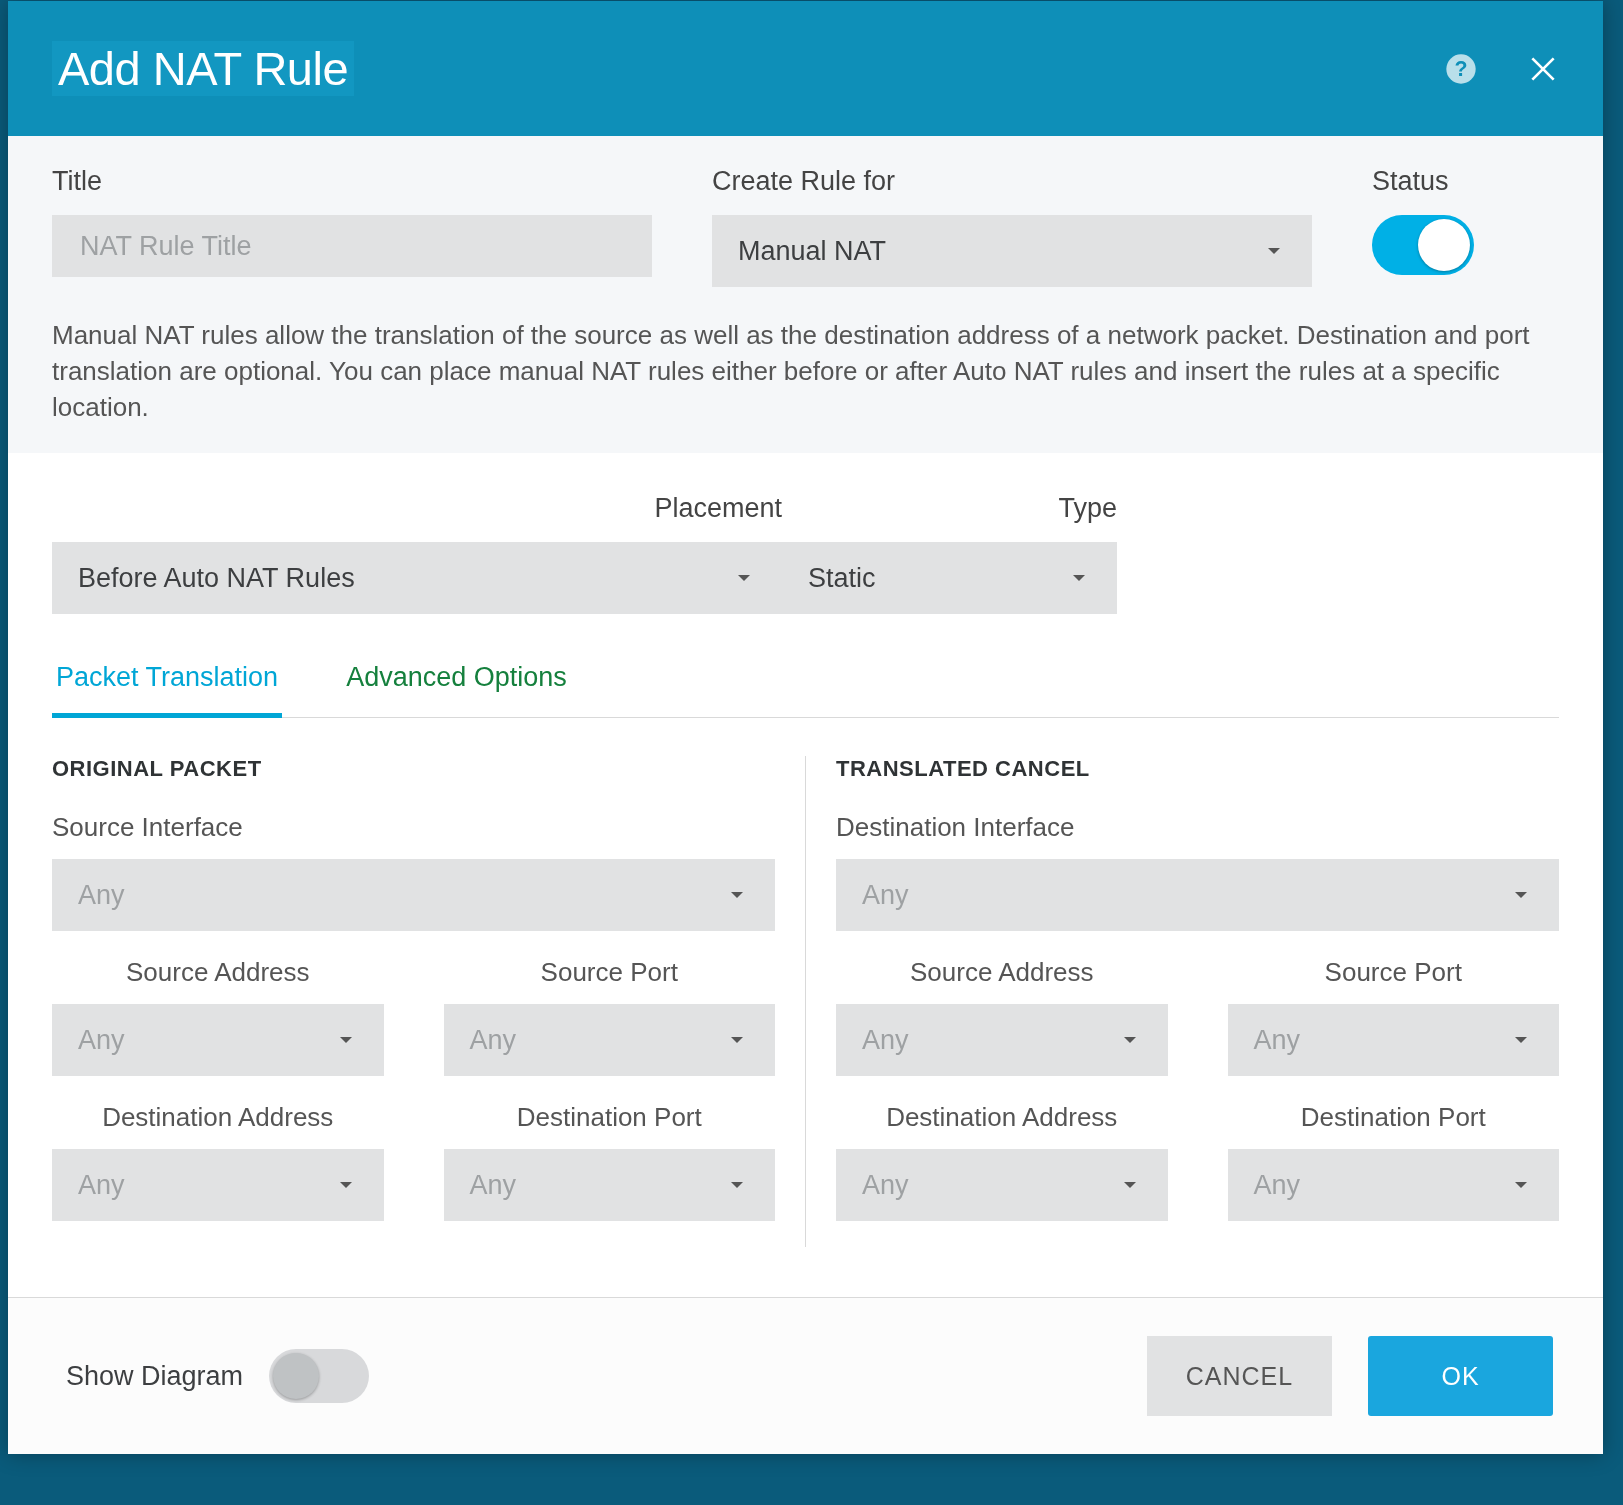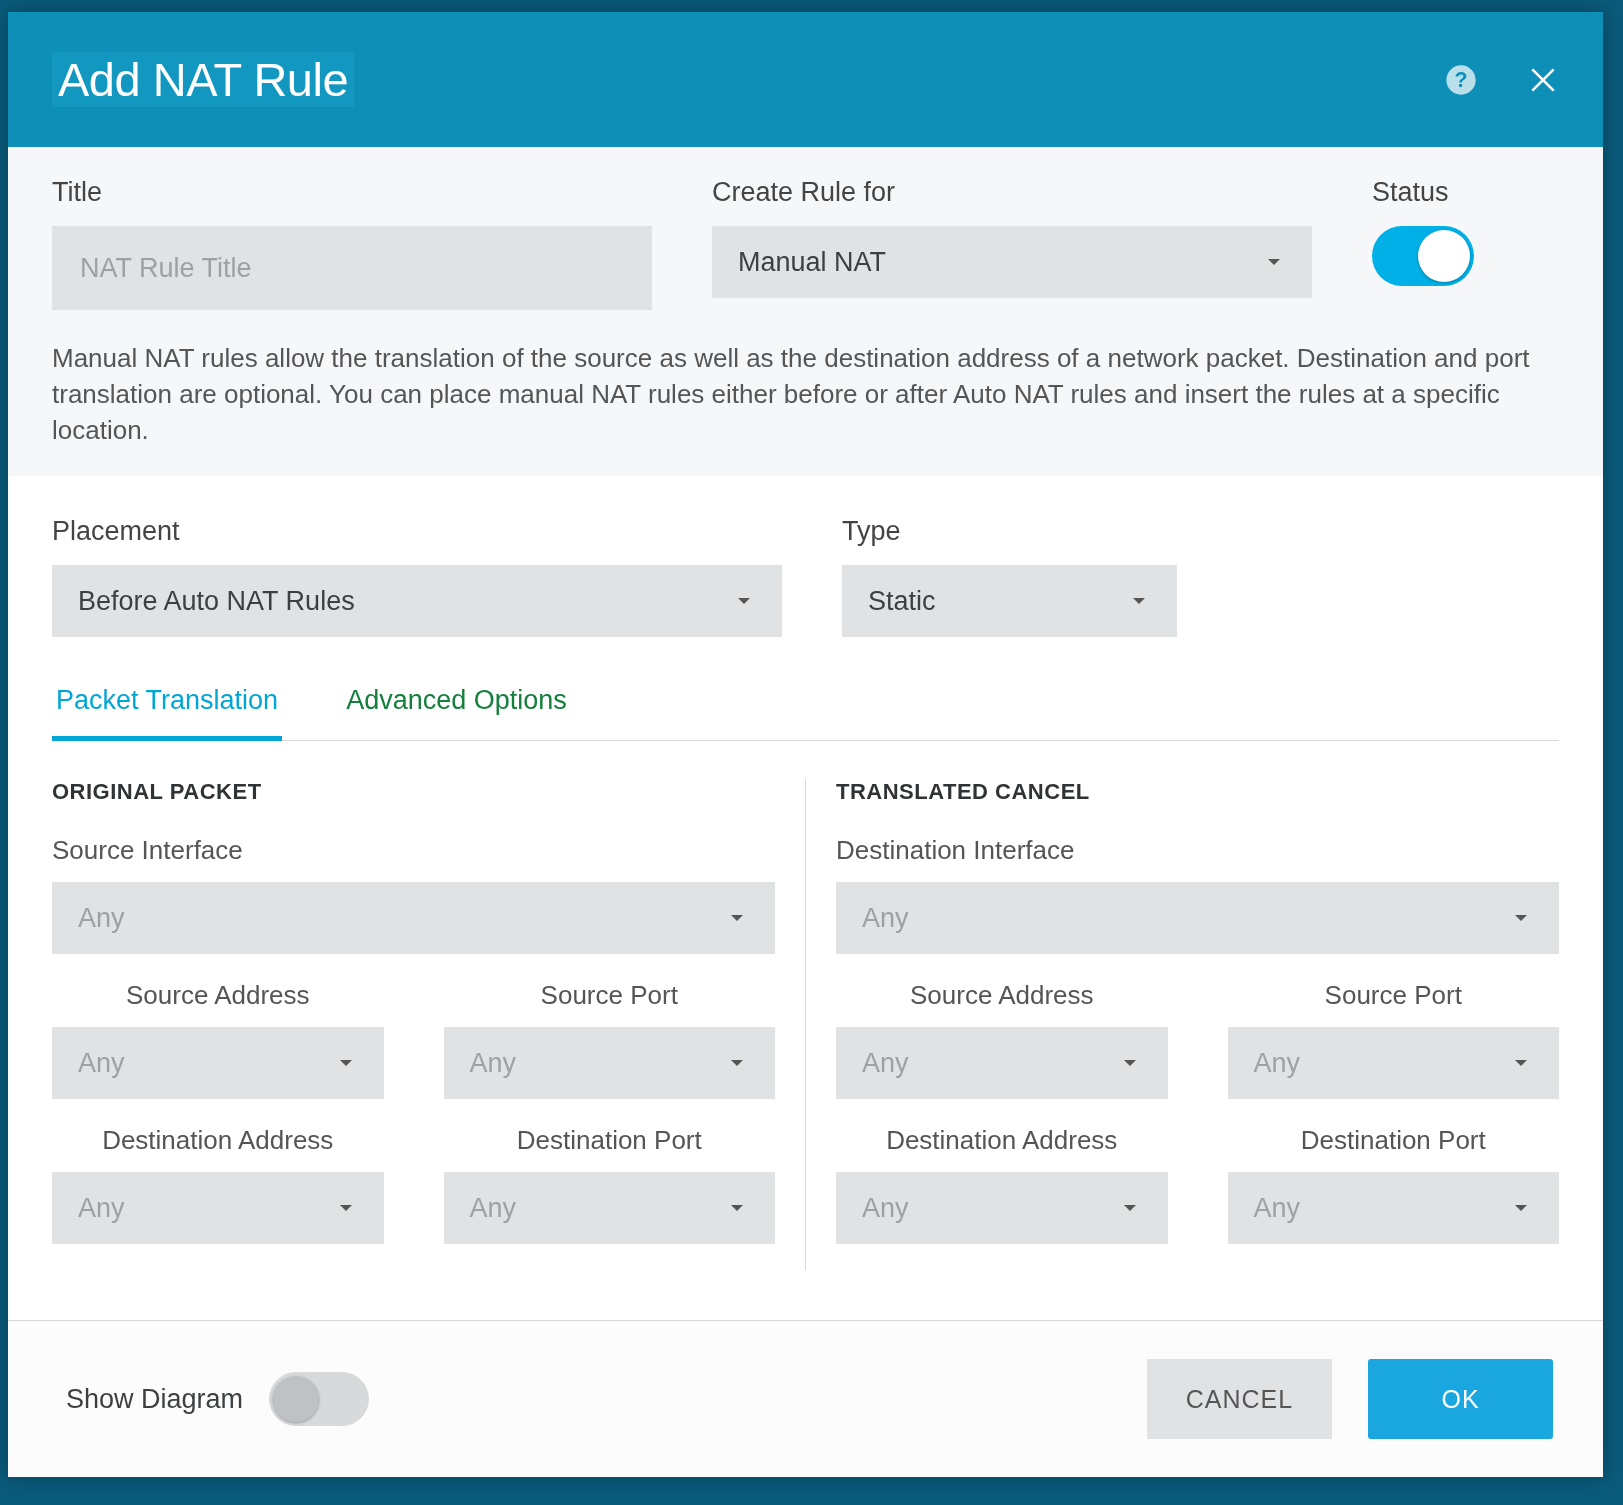--- a/index.html
+++ b/index.html
@@ -1,38 +1,38 @@
 <!DOCTYPE html>
 <html><head>
 <meta charset="utf-8">
 <style>
   * { box-sizing: border-box; margin:0; padding:0; font-family: "Helvetica Neue", Arial, sans-serif; }
   body { background:#0e7aa5; width:1623px; height:1505px; position:relative; }
   .backdrop { position:absolute; left:0; right:0; top:0; bottom:0; background:rgba(0,0,0,0.25); }
   .modal {
-    position:absolute; left:8px; top:12px; width:1595px;
+    position:absolute; left:8px; top:1px; width:1595px;
     background:#f5f7f9; box-shadow:0 0 20px rgba(0,0,0,0.3);
   }
   
   .modal-header { background:#0e8fb8; padding:40px 44px; display:flex; align-items:center; }
   .modal-title { font-size:47px; font-weight:300; color:#fff; background:#1297c1; padding:0 6px; letter-spacing:-0.5px; }
   .header-spacer { flex:1; }
   .header-icon { width:32px; height:32px; display:flex; align-items:center; justify-content:center; color:#c3e6f0; cursor:pointer; }
   .header-icon.help { margin-right:50px; }
   .header-icon svg { width:100%; height:100%; }
 
   
   .section-upper { padding:30px 44px 28px; background:#f5f7f9; }
   .row { display:flex; gap:60px; }
   .field-label { font-size:27px; color:#444; margin-bottom:18px; display:block; }
   .col-title { flex:0 0 600px; }
   .col-rulefor { flex:0 0 600px; }
   .col-status  { flex:1; }
   .input-text {
-    width:100%; height:84px; background:#e1e2e3; border:none; padding:0 28px;
+    width:100%; height:62px; background:#e1e2e3; border:none; padding:0 28px;
     font-size:27px; color:#555;
   }
   .input-text::placeholder { color:#9ea1a3; }
   .select {
     height:72px; background:#e1e2e3; border:none; padding:12px 26px;
     display:flex; align-items:center; justify-content:space-between; cursor:pointer;
   }
   .select-text { font-size:27px; color:#3d3f41; }
   .select-text.placeholder { color:#9ea1a3; }
   .chevron { width:24px; height:24px; flex:none; }
@@ -41,21 +41,21 @@
 
   .toggle { position:relative; width:102px; height:60px; border-radius:30px; cursor:pointer; display:inline-block; }
   .toggle.on  { background:#00b0e6; }
   .toggle.off { background:#d8d9db; }
   .toggle-knob { position:absolute; top:4px; width:52px; height:52px; border-radius:50%; background:#fff; box-shadow:0 1px 3px rgba(0,0,0,0.3); }
   .toggle.on  .toggle-knob { right:4px; }
   .toggle.off .toggle-knob { left:4px;  background:#bfc2c4; }
 
   
   .section-lower { background:#ffffff; padding:40px 44px 0; }
-  .row2 { display:flex; gap:60px; margin-bottom:12px; }
+  .row2 { display:flex; margin-bottom:12px;text-align:right; }
   .col-placement { flex:0 0 730px; }
   .col-type { flex:0 0 335px; }
 
   
   .tabs { display:flex; gap:60px; border-bottom:1px solid #d9d9d9; margin-top:30px; }
   .tab { font-size:27px; padding:18px 4px 20px; color:#15803d; cursor:pointer; border-bottom:5px solid transparent; margin-bottom:-1px; }
   .tab.active { color:#00a6d6; border-bottom-color:#00a6d6; }
 
   
   .packet-area { display:flex; padding:38px 0 50px; }

